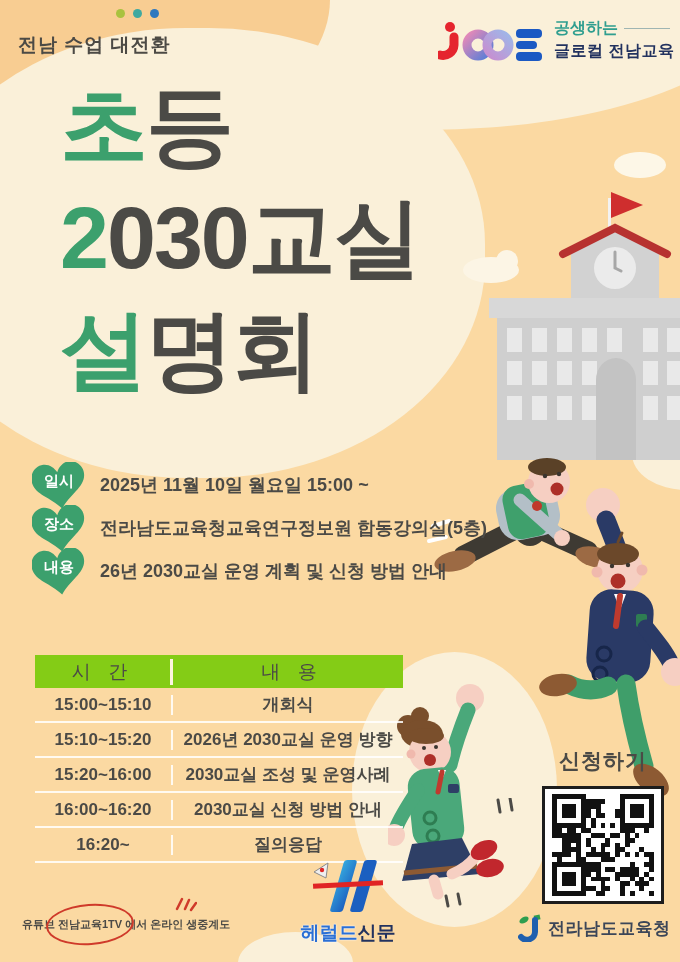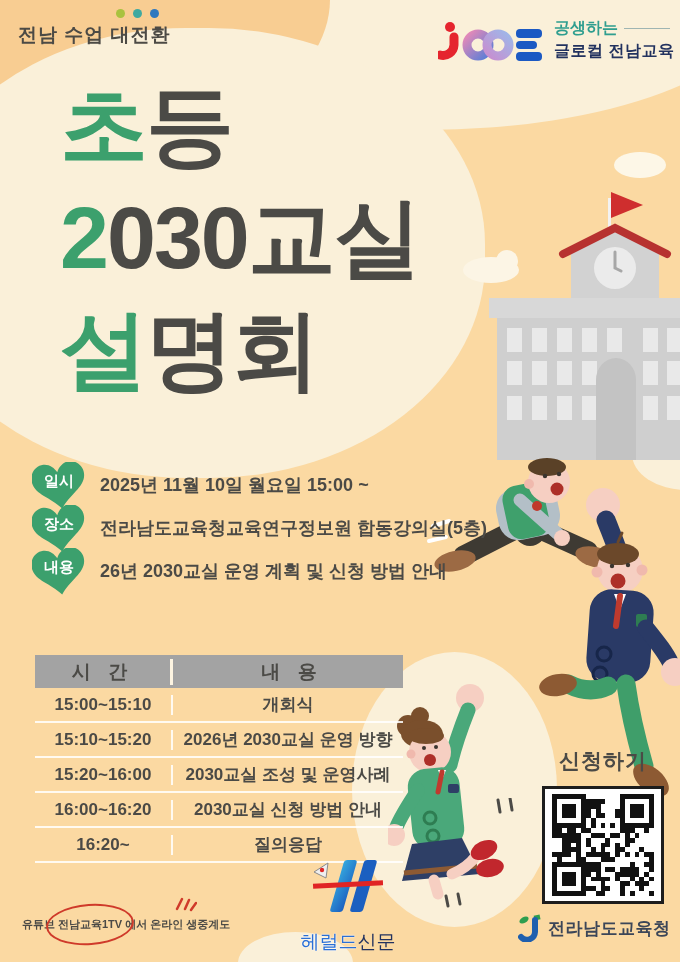--- a/index.html
+++ b/index.html
@@ -10,21 +10,21 @@
     color:#4b4a46;
   }
   .blob { position:absolute; }
   .blob-top-cream   { left:-40px; top:-170px; width:800px; height:300px; background:#faf0d9; border-radius:0 0 42% 52%; }
   .blob-corner-orange{ left:-90px; top:-110px; width:420px; height:260px; background:#f8cd92; border-radius:0 0 58% 42%; }
   .blob-title       { left:-90px; top:28px;  width:575px; height:450px; background:#faf0d9; border-radius:48%; }
   .blob-girl        { left:352px; top:652px; width:205px; height:275px; background:#faf0d9; border-radius:50%; }
   .blob-right-mid   { left:632px; top:418px; width:110px; height:72px;  background:#faf0d9; border-radius:50%; }
   .blob-bottom      { left:238px; top:932px; width:115px; height:62px;  background:#faf0d9; border-radius:50%; }
 
-  .program-badge { position:absolute; left:18px; top:22px; font-size:19px; font-weight:700; letter-spacing:1px; color:#4c4a45; }
+  .program-badge { position:absolute; left:18px; top:32px; font-size:19px; font-weight:700; letter-spacing:1px; color:#4c4a45; }
   .dots { position:absolute; left:116px; top:9px; display:flex; gap:8px; }
   .dots span { width:9px; height:9px; border-radius:50%; display:block; }
 
   .logo-block { position:absolute; left:438px; top:16px; display:flex; align-items:center; gap:12px; }
   .logo-tagline-col { display:flex; flex-direction:column; gap:2px; }
   .logo-tagline { display:flex; align-items:center; gap:6px; font-size:16px; font-weight:700; color:#2f9e8f; }
   .logo-tagline .rule { width:46px; height:1px; background:#9fb5b2; display:inline-block; }
   .logo-brand { font-size:16px; font-weight:800; color:#22325f; letter-spacing:0.5px; }
 
   .main-title { position:absolute; left:60px; top:70px; font-weight:800; font-size:88px; line-height:112px; letter-spacing:-2px; color:#4b4a46; }
@@ -33,38 +33,38 @@
   .illus { position:absolute; }
 
   .info-list { position:absolute; left:32px; top:468px; display:flex; flex-direction:column; gap:9px; }
   .info-row { display:flex; align-items:center; gap:14px; height:34px; }
   .heart-badge { position:relative; width:54px; height:46px; flex:0 0 54px; }
   .heart-badge svg { position:absolute; inset:0; }
   .heart-badge .lbl { position:absolute; left:0; right:0; top:10px; text-align:center; color:#fff; font-size:15px; font-weight:800; }
   .info-text { font-size:18px; font-weight:700; color:#4b4a46; white-space:nowrap; }
 
   .schedule { position:absolute; left:35px; top:655px; width:368px; font-size:17px; }
-  .schedule .hdr { display:flex; background:#a3a3a3; height:33px; align-items:center; font-weight:700; font-size:19px; }
+  .schedule .hdr { display:flex; background:#84cc16; height:33px; align-items:center; font-weight:400; font-size:19px; }
   .schedule .hdr .c1 { width:138px; text-align:center; letter-spacing:6px; border-right:3px solid #fdf4e1; box-sizing:border-box; }
   .schedule .hdr .c2 { flex:1; text-align:center; letter-spacing:6px;margin-left:8px; }
   .schedule .row { display:flex; height:33px; align-items:center; border-bottom:2px solid rgba(255,255,255,.85); font-weight:600; }
   .schedule .row .c1 { width:138px; text-align:center; border-right:2px solid rgba(255,255,255,.85); box-sizing:border-box; }
   .schedule .row .c2 { flex:1; text-align:center; }
 
   .apply-label { position:absolute; left:548px; top:747px; width:110px; text-align:center; font-size:21px; font-weight:800; color:#4b4a46; letter-spacing:1px; }
   .qr-box { position:absolute; left:542px; top:786px; width:106px; height:102px; background:#fff; border:3px solid #1d1d1d; padding:5px; }
   .qr-box svg { width:100%; height:100%; display:block; }
 
   .live-note { position:absolute; left:22px; top:917px; font-size:11px; font-weight:600; color:#4b4a46; white-space:nowrap; }
   .circled { position:relative; display:inline-block; padding:0 3px; }
   .circled .ring { content:''; position:absolute; left:-9px; right:-9px; top:-13px; bottom:-13px; border:2.5px solid #cf3a2a; border-radius:50%; transform:rotate(-4deg); pointer-events:none; }
   .red-ticks { position:absolute; left:118px; top:-24px; }
 
   .press-logo { position:absolute; left:288px; top:858px; width:120px; text-align:center; }
-  .press-text { font-size:19px; font-weight:400; margin-top:11px; white-space:nowrap; }
+  .press-text { font-size:19px; font-weight:700; margin-top:2px; white-space:nowrap; }
   .press-text .b { color:#2b6fd4; text-shadow:0 0 2px #fff, 0 0 1px #fff; }
   .press-text .d { color:#22325f; }
 
   .org-logo { position:absolute; left:518px; top:914px; display:flex; align-items:center; gap:6px; }
   .org-text { font-size:17px; font-weight:800; color:#3c4658; letter-spacing:0.5px; }
 </style>
 </head>
 <body>
 
 <div class="poster">

